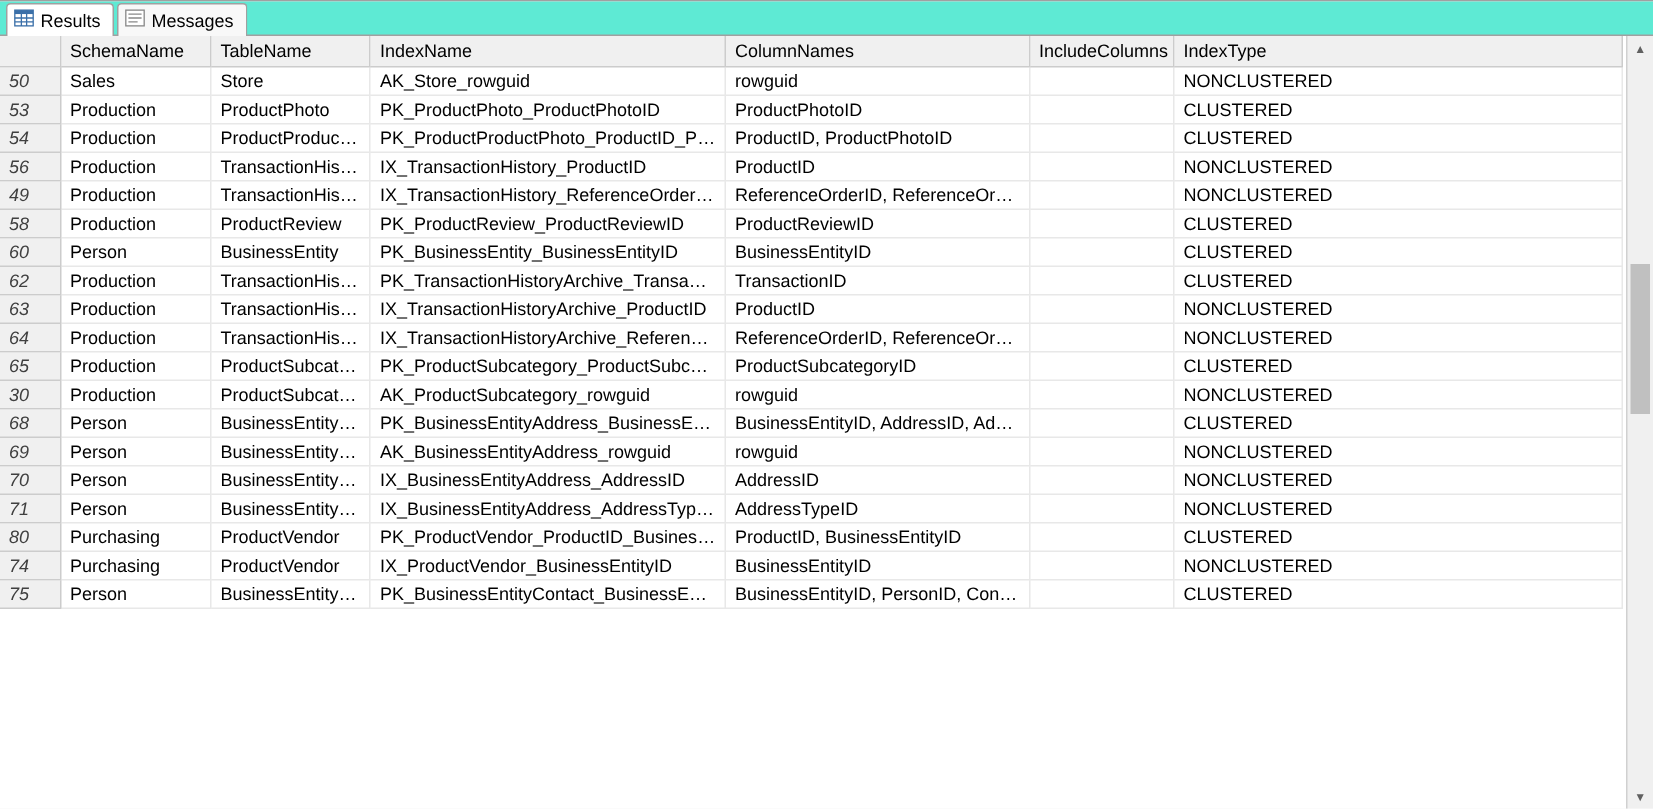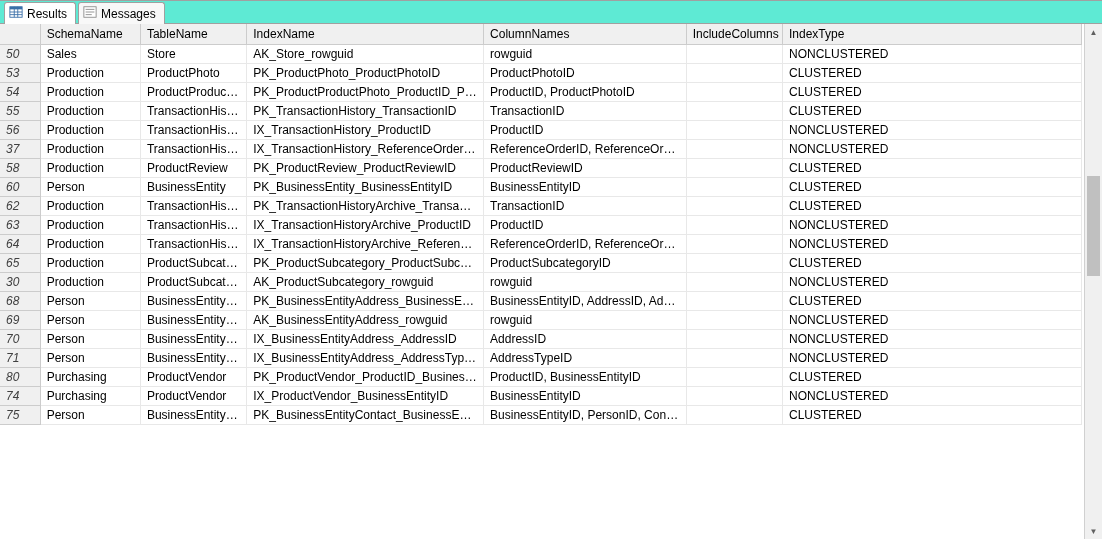--- a/index.html
+++ b/index.html
@@ -223,39 +223,30 @@
             <tr>
               <td class="rownum">54</td>
               <td>Production</td>
               <td>ProductProductP...</td>
               <td>PK_ProductProductPhoto_ProductID_Prod...</td>
               <td>ProductID, ProductPhotoID</td>
               <td></td>
               <td>CLUSTERED</td>
             </tr>
             <tr>
-              <td class="rownum">55</td>
-              <td>Production</td>
-              <td>TransactionHistory</td>
-              <td>PK_TransactionHistory_TransactionID</td>
-              <td>TransactionID</td>
-              <td></td>
-              <td>CLUSTERED</td>
-            </tr>
-            <tr>
               <td class="rownum">56</td>
               <td>Production</td>
               <td>TransactionHistory</td>
               <td>IX_TransactionHistory_ProductID</td>
               <td>ProductID</td>
               <td></td>
               <td>NONCLUSTERED</td>
             </tr>
             <tr>
-              <td class="rownum">37</td>
+              <td class="rownum">49</td>
               <td>Production</td>
               <td>TransactionHistory</td>
               <td>IX_TransactionHistory_ReferenceOrderID_...</td>
               <td>ReferenceOrderID, ReferenceOrderLi...</td>
               <td></td>
               <td>NONCLUSTERED</td>
             </tr>
             <tr>
               <td class="rownum">58</td>
               <td>Production</td>

